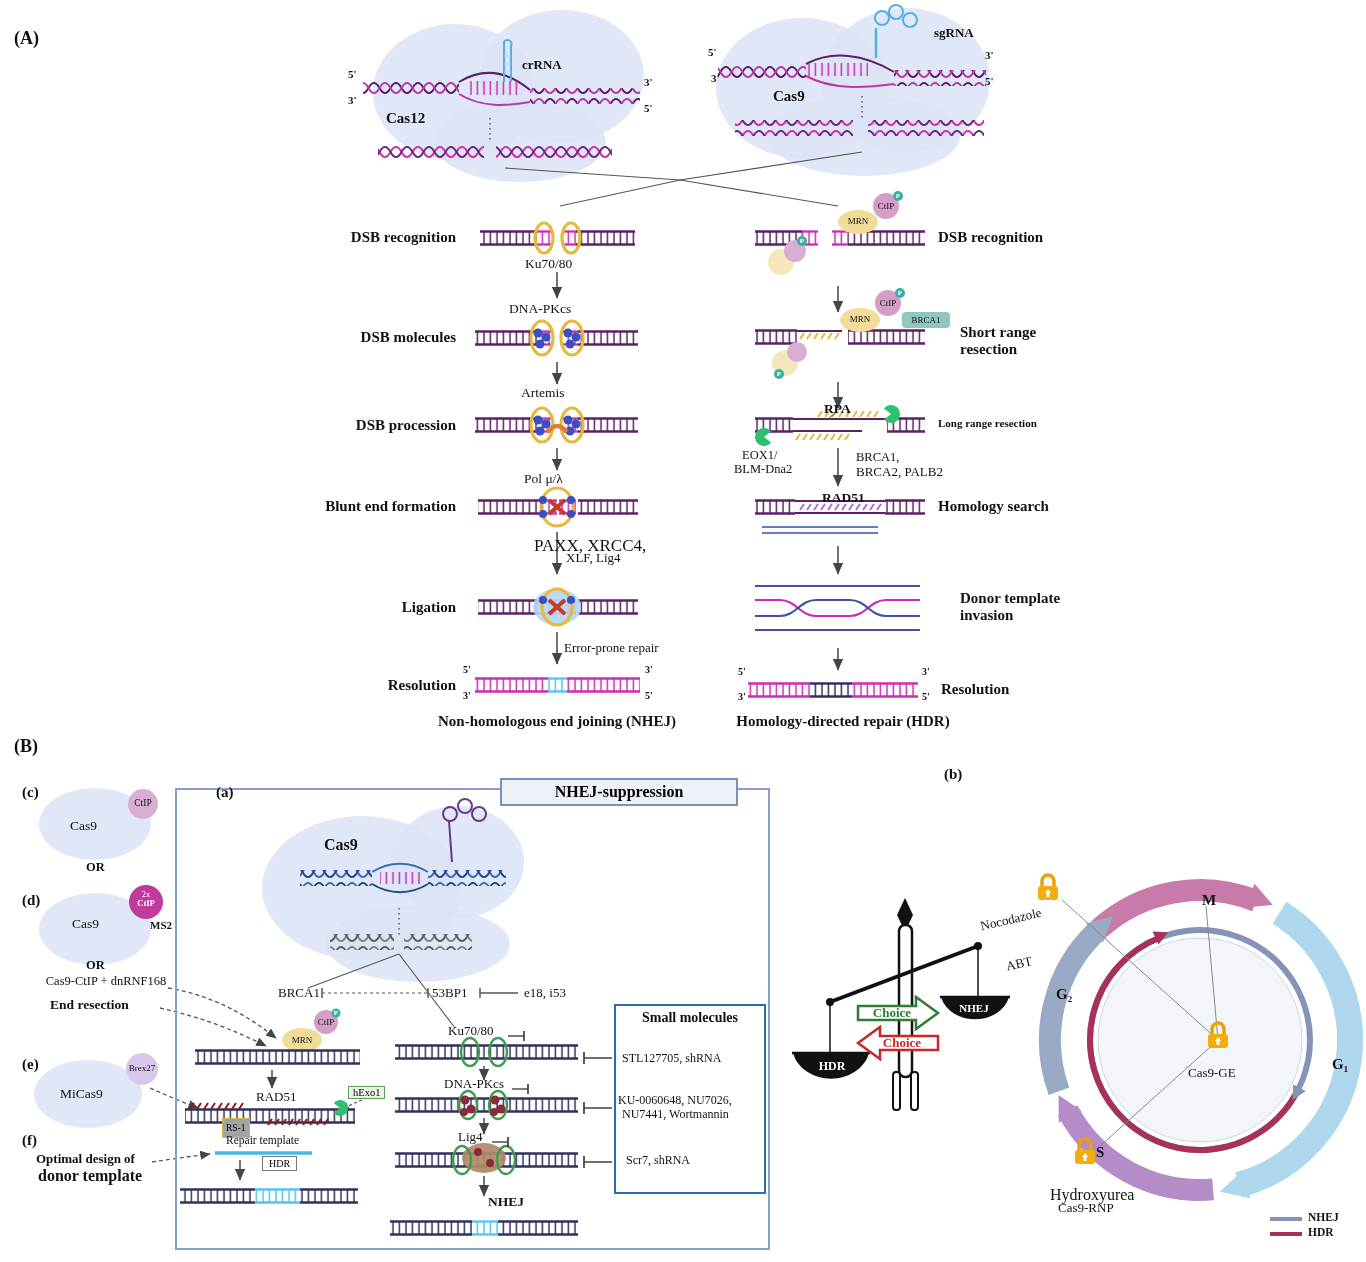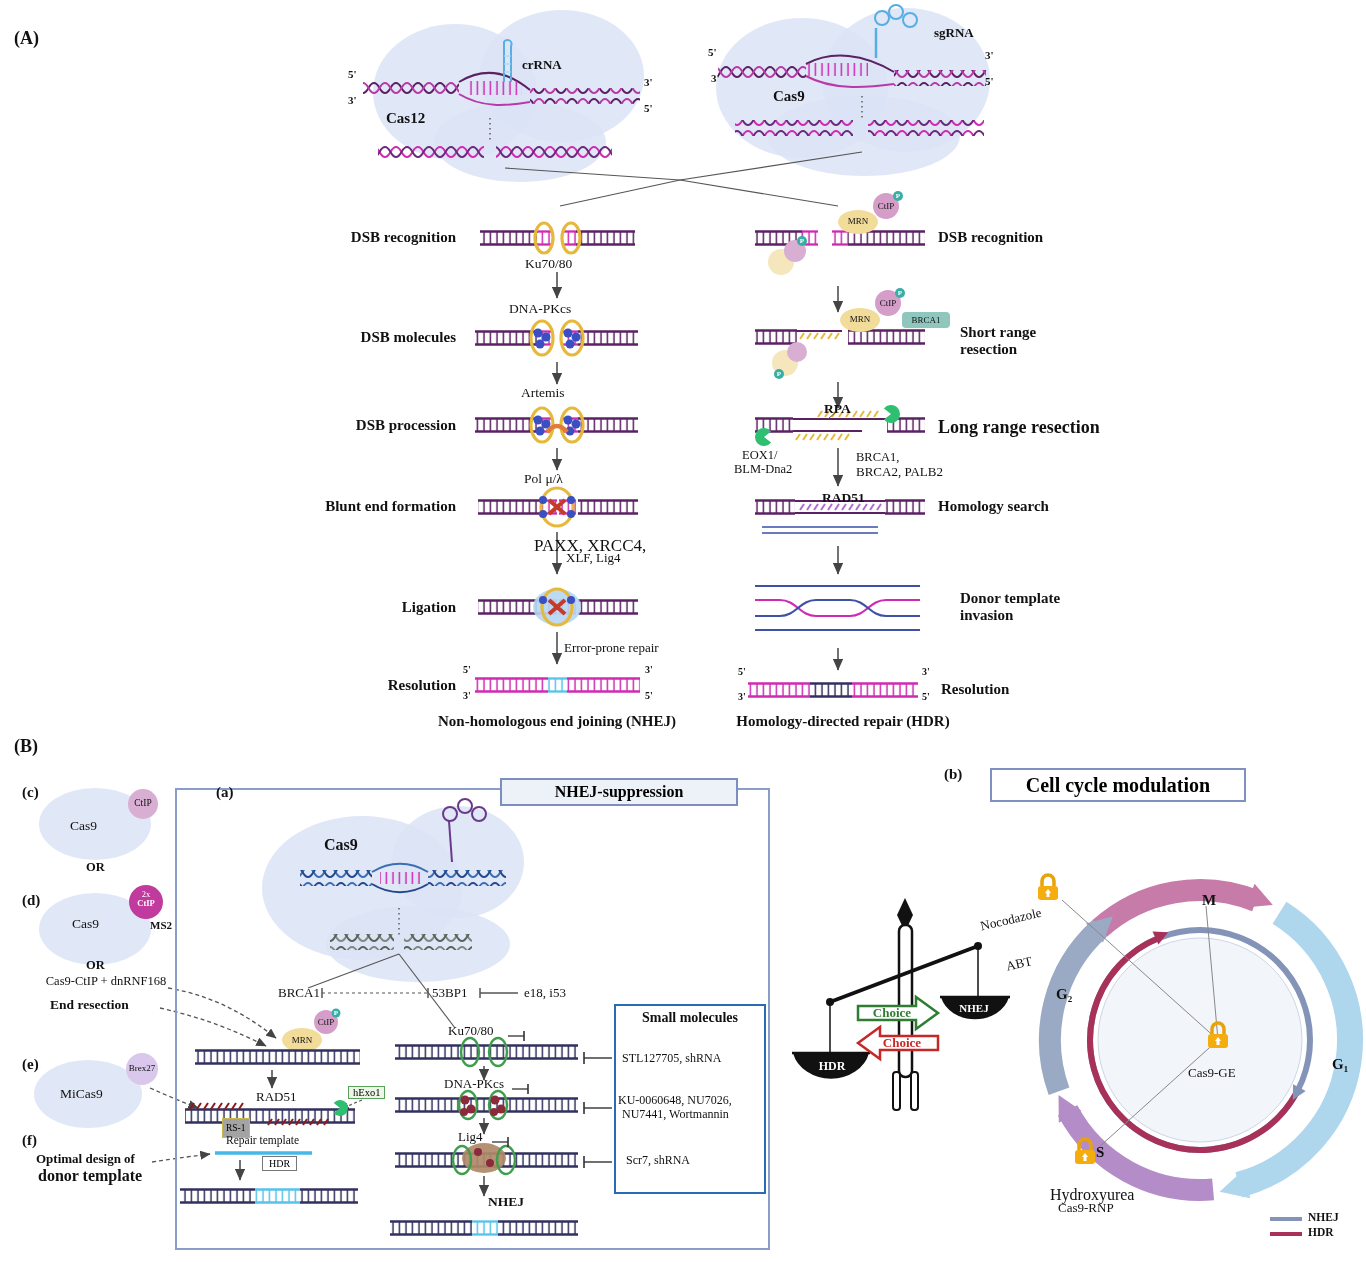--- a/index.html
+++ b/index.html
@@ -512,21 +512,21 @@
   <div class="t" style="left:564px;top:641px;font-size:13px">Error-prone repair</div>
   <div class="t b ra" style="left:306px;top:677px;width:150px;font-size:15px">Resolution</div>
   <div class="t b" style="left:463px;top:664px;font-size:10px">5'</div>
   <div class="t b" style="left:463px;top:690px;font-size:10px">3'</div>
   <div class="t b" style="left:645px;top:664px;font-size:10px">3'</div>
   <div class="t b" style="left:645px;top:690px;font-size:10px">5'</div>
   <div class="t b ctr" style="left:407px;top:713px;width:300px;font-size:15px">Non-homologous end joining (NHEJ)</div>
 
   <div class="t b" style="left:938px;top:229px;font-size:15px">DSB recognition</div>
   <div class="t b wr" style="left:938px;top:324px;width:105px;font-size:15px">Short range resection</div>
-  <div class="t b" style="left:938px;top:417px;font-size:18px">Long range resection</div>
+  <div class="t b" style="left:938px;top:417px;font-size:11px">Long range resection</div>
   <div class="t b" style="left:938px;top:498px;font-size:15px">Homology search</div>
   <div class="t b wr" style="left:938px;top:590px;width:120px;font-size:15px">Donor template invasion</div>
   <div class="t b" style="left:941px;top:681px;font-size:15px">Resolution</div>
   <div class="t ctr" style="left:843px;top:216px;width:30px;font-size:9px">MRN</div>
   <div class="t ctr" style="left:872px;top:201px;width:28px;font-size:9px">CtIP</div>
   <div class="t b w ctr" style="left:894px;top:192px;width:8px;font-size:7px">P</div>
   <div class="t b w ctr" style="left:798px;top:237px;width:8px;font-size:7px">P</div>
   <div class="t ctr" style="left:845px;top:314px;width:30px;font-size:9px">MRN</div>
   <div class="t ctr" style="left:874px;top:298px;width:28px;font-size:9px">CtIP</div>
   <div class="t b w ctr" style="left:896px;top:289px;width:8px;font-size:7px">P</div>
@@ -584,21 +584,20 @@
   <div class="t" style="left:458px;top:1130px;font-size:13px">Lig4</div>
   <div class="t b" style="left:488px;top:1194px;font-size:13.5px">NHEJ</div>
   <div class="box" style="left:614px;top:1004px;width:152px;height:190px;border:2.5px solid #2a6bb5;background:#fff"></div>
   <div class="t b ctr" style="left:618px;top:1010px;width:144px;font-size:14px">Small molecules</div>
   <div class="t" style="left:622px;top:1052px;font-size:12px">STL127705, shRNA</div>
   <div class="t" style="left:618px;top:1094px;font-size:12px">KU-0060648, NU7026,</div>
   <div class="t" style="left:622px;top:1108px;font-size:12px">NU7441, Wortmannin</div>
   <div class="t" style="left:626px;top:1154px;font-size:12px">Scr7, shRNA</div>
 
   <div class="t b" style="left:944px;top:766px;font-size:15px">(b)</div>
-  <div class="box" style="left:990px;top:768px;width:256px;height:34px;background:#fff;border:2px solid #8090c0;display:flex;align-items:center;justify-content:center;font-weight:bold;font-size:20px;z-index:3;font-family:'Liberation Serif',serif">Cell cycle modulation</div>
   <div class="t b ctr" style="left:864px;top:1006px;width:56px;font-size:13px;color:#2e7d32">Choice</div>
   <div class="t b ctr" style="left:874px;top:1036px;width:56px;font-size:13px;color:#c62828">Choice</div>
   <div class="t b w ctr" style="left:812px;top:1060px;width:40px;font-size:12px">HDR</div>
   <div class="t b w ctr" style="left:946px;top:1002px;width:56px;font-size:11px">NHEJ</div>
   <div class="t" style="left:985px;top:882px;font-size:13px;transform:rotate(-13deg)">
     <div>Nocodazole</div>
     <div style="margin-left:16px">ABT</div>
   </div>
   <div class="t b" style="left:1202px;top:892px;font-size:15px">M</div>
   <div class="t b" style="left:1056px;top:986px;font-size:15px">G₂</div>

